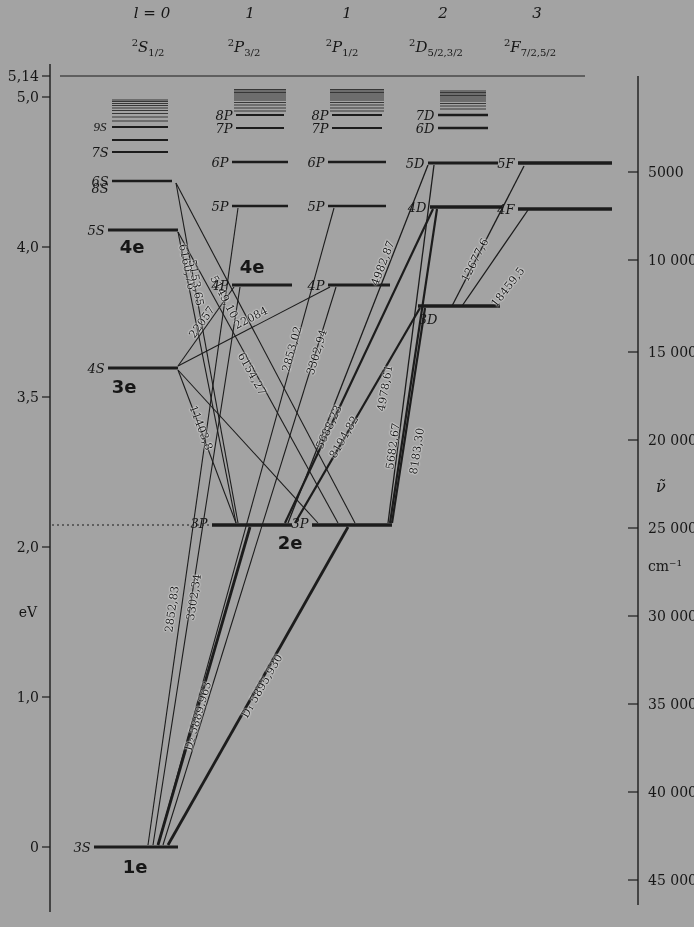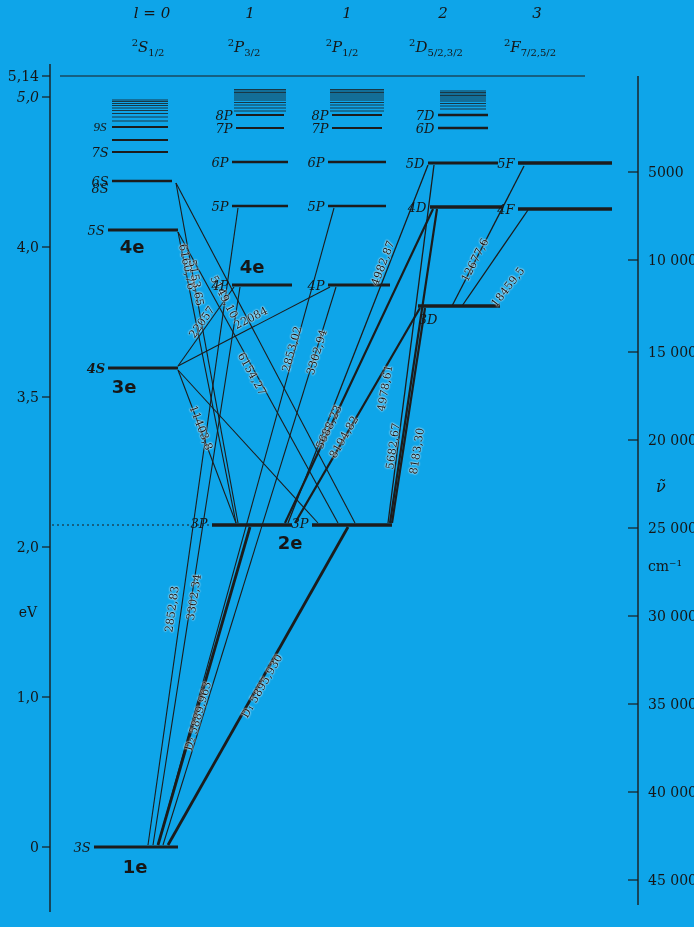--- a/index.html
+++ b/index.html
@@ -1,16 +1,16 @@
 <!DOCTYPE html>
 <html><head>
 <meta charset="utf-8">
 <style>
   html,body{margin:0;padding:0;background:#e8e8e8;}
-  #stage{position:relative;width:694px;height:927px;background:#0ea5e9;
+  #stage{position:relative;width:694px;height:927px;background:#a3a3a3;
          font-family:"DejaVu Serif",serif;color:#161616;overflow:hidden;}
   #stage svg{position:absolute;left:0;top:0;}
   #stage .lbl{position:absolute;white-space:nowrap;}
   .hdr-l{font-style:italic;font-size:15px;}
   .term{position:absolute;white-space:nowrap;font-size:15px;transform:translate(-50%,-50%);}
   .term sup,.term sub{font-size:10px;}
   .term i{font-style:italic;}
   .axis{font-size:14px;}
   .unit{font-size:14px;}
   .nu{font-style:italic;font-size:16px;}
@@ -138,21 +138,21 @@
       <div class="lbl hdr-l" style="left: 250px; top: 13px; transform: translate(-50%, -50%) rotate(0deg);">1</div>
       <div class="lbl hdr-l" style="left: 347px; top: 13px; transform: translate(-50%, -50%) rotate(0deg);">1</div>
       <div class="lbl hdr-l" style="left: 443px; top: 13px; transform: translate(-50%, -50%) rotate(0deg);">2</div>
       <div class="lbl hdr-l" style="left: 537px; top: 13px; transform: translate(-50%, -50%) rotate(0deg);">3</div>
       <div class="term" style="left: 148px; top: 47px;"><sup>2</sup><i>S</i><sub>1/2</sub></div>
       <div class="term" style="left: 244px; top: 47px;"><sup>2</sup><i>P</i><sub>3/2</sub></div>
       <div class="term" style="left: 342px; top: 47px;"><sup>2</sup><i>P</i><sub>1/2</sub></div>
       <div class="term" style="left: 436px; top: 47px;"><sup>2</sup><i>D</i><sub>5/2,3/2</sub></div>
       <div class="term" style="left: 530px; top: 47px;"><sup>2</sup><i>F</i><sub>7/2,5/2</sub></div>
       <div class="lbl axis" style="left: 39px; top: 76px; transform: translate(-100%, -50%) rotate(0deg);">5,14</div>
-      <div class="lbl axis" style="left: 39px; top: 97px; transform: translate(-100%, -50%) rotate(0deg); font-style: italic;">5,0</div>
+      <div class="lbl axis" style="left: 39px; top: 97px; transform: translate(-100%, -50%) rotate(0deg);">5,0</div>
       <div class="lbl axis" style="left: 39px; top: 247px; transform: translate(-100%, -50%) rotate(0deg);">4,0</div>
       <div class="lbl axis" style="left: 39px; top: 397px; transform: translate(-100%, -50%) rotate(0deg);">3,5</div>
       <div class="lbl axis" style="left: 39px; top: 547px; transform: translate(-100%, -50%) rotate(0deg);">2,0</div>
       <div class="lbl axis" style="left: 39px; top: 697px; transform: translate(-100%, -50%) rotate(0deg);">1,0</div>
       <div class="lbl axis" style="left: 39px; top: 847px; transform: translate(-100%, -50%) rotate(0deg);">0</div>
       <div class="lbl unit" style="left: 28px; top: 612px; transform: translate(-50%, -50%) rotate(0deg);">eV</div>
       <div class="lbl axis" style="left: 648px; top: 172px; transform: translate(0px, -50%) rotate(0deg);">5000</div>
       <div class="lbl axis" style="left: 648px; top: 260px; transform: translate(0px, -50%) rotate(0deg);">10 000</div>
       <div class="lbl axis" style="left: 648px; top: 352px; transform: translate(0px, -50%) rotate(0deg);">15 000</div>
       <div class="lbl axis" style="left: 648px; top: 440px; transform: translate(0px, -50%) rotate(0deg);">20 000</div>
@@ -178,21 +178,21 @@
       <div class="lbl wl" style="left: 224px; top: 297px; transform: translate(-50%, -50%) rotate(62deg);">5149,10</div>
       <div class="lbl wl" style="left: 344px; top: 437px; transform: translate(-50%, -50%) rotate(-60deg);">8194,82</div>
       <div class="lbl wl" style="left: 417px; top: 451px; transform: translate(-50%, -50%) rotate(-81deg);">8183,30</div>
       <div class="lbl wl" style="left: 329px; top: 427px; transform: translate(-50%, -50%) rotate(-65deg);">5688,23</div>
       <div class="lbl wl" style="left: 393px; top: 446px; transform: translate(-50%, -50%) rotate(-82deg);">5682,67</div>
       <div class="lbl wl" style="left: 383px; top: 263px; transform: translate(-50%, -50%) rotate(-69deg);">4982,87</div>
       <div class="lbl wl" style="left: 385px; top: 388px; transform: translate(-50%, -50%) rotate(-80deg);">4978,61</div>
       <div class="lbl wl" style="left: 475px; top: 260px; transform: translate(-50%, -50%) rotate(-63deg);">12677,6</div>
       <div class="lbl wl" style="left: 508px; top: 287px; transform: translate(-50%, -50%) rotate(-52deg);">18459,5</div>
       <div class="lbl lvl" style="left: 82px; top: 847px; transform: translate(-50%, -50%) rotate(0deg);">3S</div>
-      <div class="lbl lvl" style="left: 96px; top: 368px; transform: translate(-50%, -50%) rotate(0deg); font-weight: bold;">4S</div>
+      <div class="lbl lvl" style="left: 96px; top: 368px; transform: translate(-50%, -50%) rotate(0deg);">4S</div>
       <div class="lbl lvl" style="left: 96px; top: 230px; transform: translate(-50%, -50%) rotate(0deg);">5S</div>
       <div class="lbl lvl" style="left: 100px; top: 181px; transform: translate(-50%, -50%) rotate(0deg);">6S</div>
       <div class="lbl lvl" style="left: 100px; top: 152px; transform: translate(-50%, -50%) rotate(0deg);">7S</div>
       <div class="lbl lvl" style="left: 100px; top: 140px; transform: translate(-50%, -50%) rotate(0deg); margin-top: 48px;">8S</div>
       <div class="lbl lvl" style="left: 100px; top: 127px; transform: translate(-50%, -50%) rotate(0deg); font-family: Liberation Serif, serif;">9S</div>
       <div class="lbl lvl" style="left: 199px; top: 523px; transform: translate(-50%, -50%) rotate(0deg);">3P</div>
       <div class="lbl lvl" style="left: 220px; top: 285px; transform: translate(-50%, -50%) rotate(0deg);">4P</div>
       <div class="lbl lvl" style="left: 220px; top: 206px; transform: translate(-50%, -50%) rotate(0deg);">5P</div>
       <div class="lbl lvl" style="left: 220px; top: 162px; transform: translate(-50%, -50%) rotate(0deg);">6P</div>
       <div class="lbl lvl" style="left: 224px; top: 128px; transform: translate(-50%, -50%) rotate(0deg);">7P</div>

